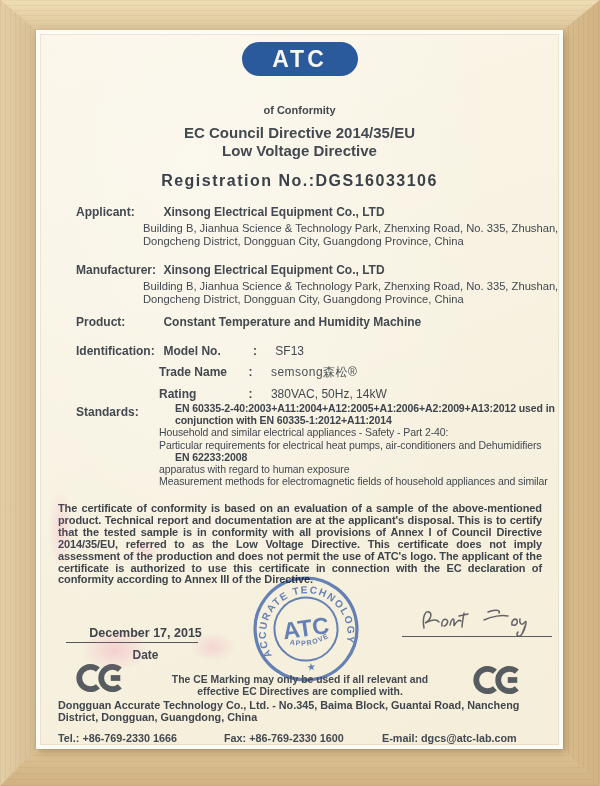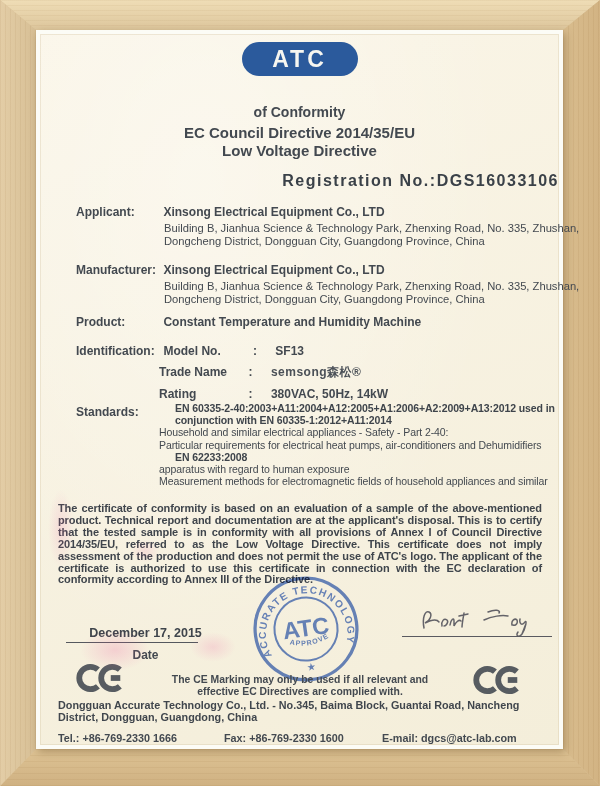--- a/index.html
+++ b/index.html
@@ -41,37 +41,37 @@
     box-shadow: inset 0 0 0 1px rgba(200,180,140,.25), 2px 3px 8px rgba(90,60,20,.35);
   }
   .paper *{position:absolute;color:#434950;}
 
   
   .atc-pill{left:50%;top:8px;transform:translateX(-50%);width:116px;height:34px;
     background:#2b5a9c;border-radius:17px;display:flex;align-items:center;justify-content:center;}
   .atc-pill span{position:static;color:#f7f6f0;font-size:23px;font-weight:bold;letter-spacing:3px;}
   .title{left:0;top:34px;width:100%;text-align:center;font-size:25px;font-weight:bold;
     letter-spacing:9px;color:#3a4148;text-indent:9px;}
-  .subtitle{left:0;top:70px;width:100%;text-align:center;font-size:14px;font-weight:bold;}
+  .subtitle{left:0;top:70px;width:100%;text-align:center;font-size:11px;font-weight:bold;}
   .directive1{left:0;top:90px;width:100%;text-align:center;font-size:15px;font-weight:bold;}
   .directive2{left:0;top:108px;width:100%;text-align:center;font-size:15px;font-weight:bold;}
-  .registration{left:0;top:138px;width:100%;text-align:right;font-size:16px;font-weight:bold;
+  .registration{left:0;top:138px;width:100%;text-align:center;font-size:16px;font-weight:bold;
     letter-spacing:1.5px;color:#3a4148;}
 
   
   .row{left:36px;white-space:nowrap;}
   .row .lbl{position:static;display:inline-block;width:83px;font-size:12px;font-weight:bold;}
   .row .val{position:static;font-size:12px;font-weight:bold;}
-  .addr{left:124px;width:400px;font-size:11.2px;line-height:12.5px;color:#4b5158;white-space:nowrap;}
+  .addr{left:103px;width:400px;font-size:11.2px;line-height:12.5px;color:#4b5158;white-space:nowrap;}
   .addr div{position:static;}
 
   .irow{white-space:nowrap;}
   .irow .sub{position:static;display:inline-block;width:85px;font-size:12px;font-weight:bold;}
   .irow .col{position:static;display:inline-block;width:18px;font-size:12px;font-weight:bold;}
-  .irow .ival{position:static;font-size:12px;font-weight:bold;}
+  .irow .ival{position:static;font-size:12px;font-weight:normal;}
   .trade-val{font-size:13.5px;font-weight:bold;letter-spacing:.5px;color:#4a5057;}
 
   .standards-lines{left:119px;top:368px;width:402px;font-size:10.5px;line-height:12.2px;
     letter-spacing:-.1px;color:#474d54;white-space:nowrap;}
   .standards-lines div{position:static;}
   .standards-lines .b{font-weight:bold;color:#3e444b;margin-left:16px;}
 
   .declaration{left:18px;top:469px;width:484px;font-size:11px;font-weight:bold;
     line-height:11.9px;text-align:justify;color:#3f454c;letter-spacing:-.1px;}
 

